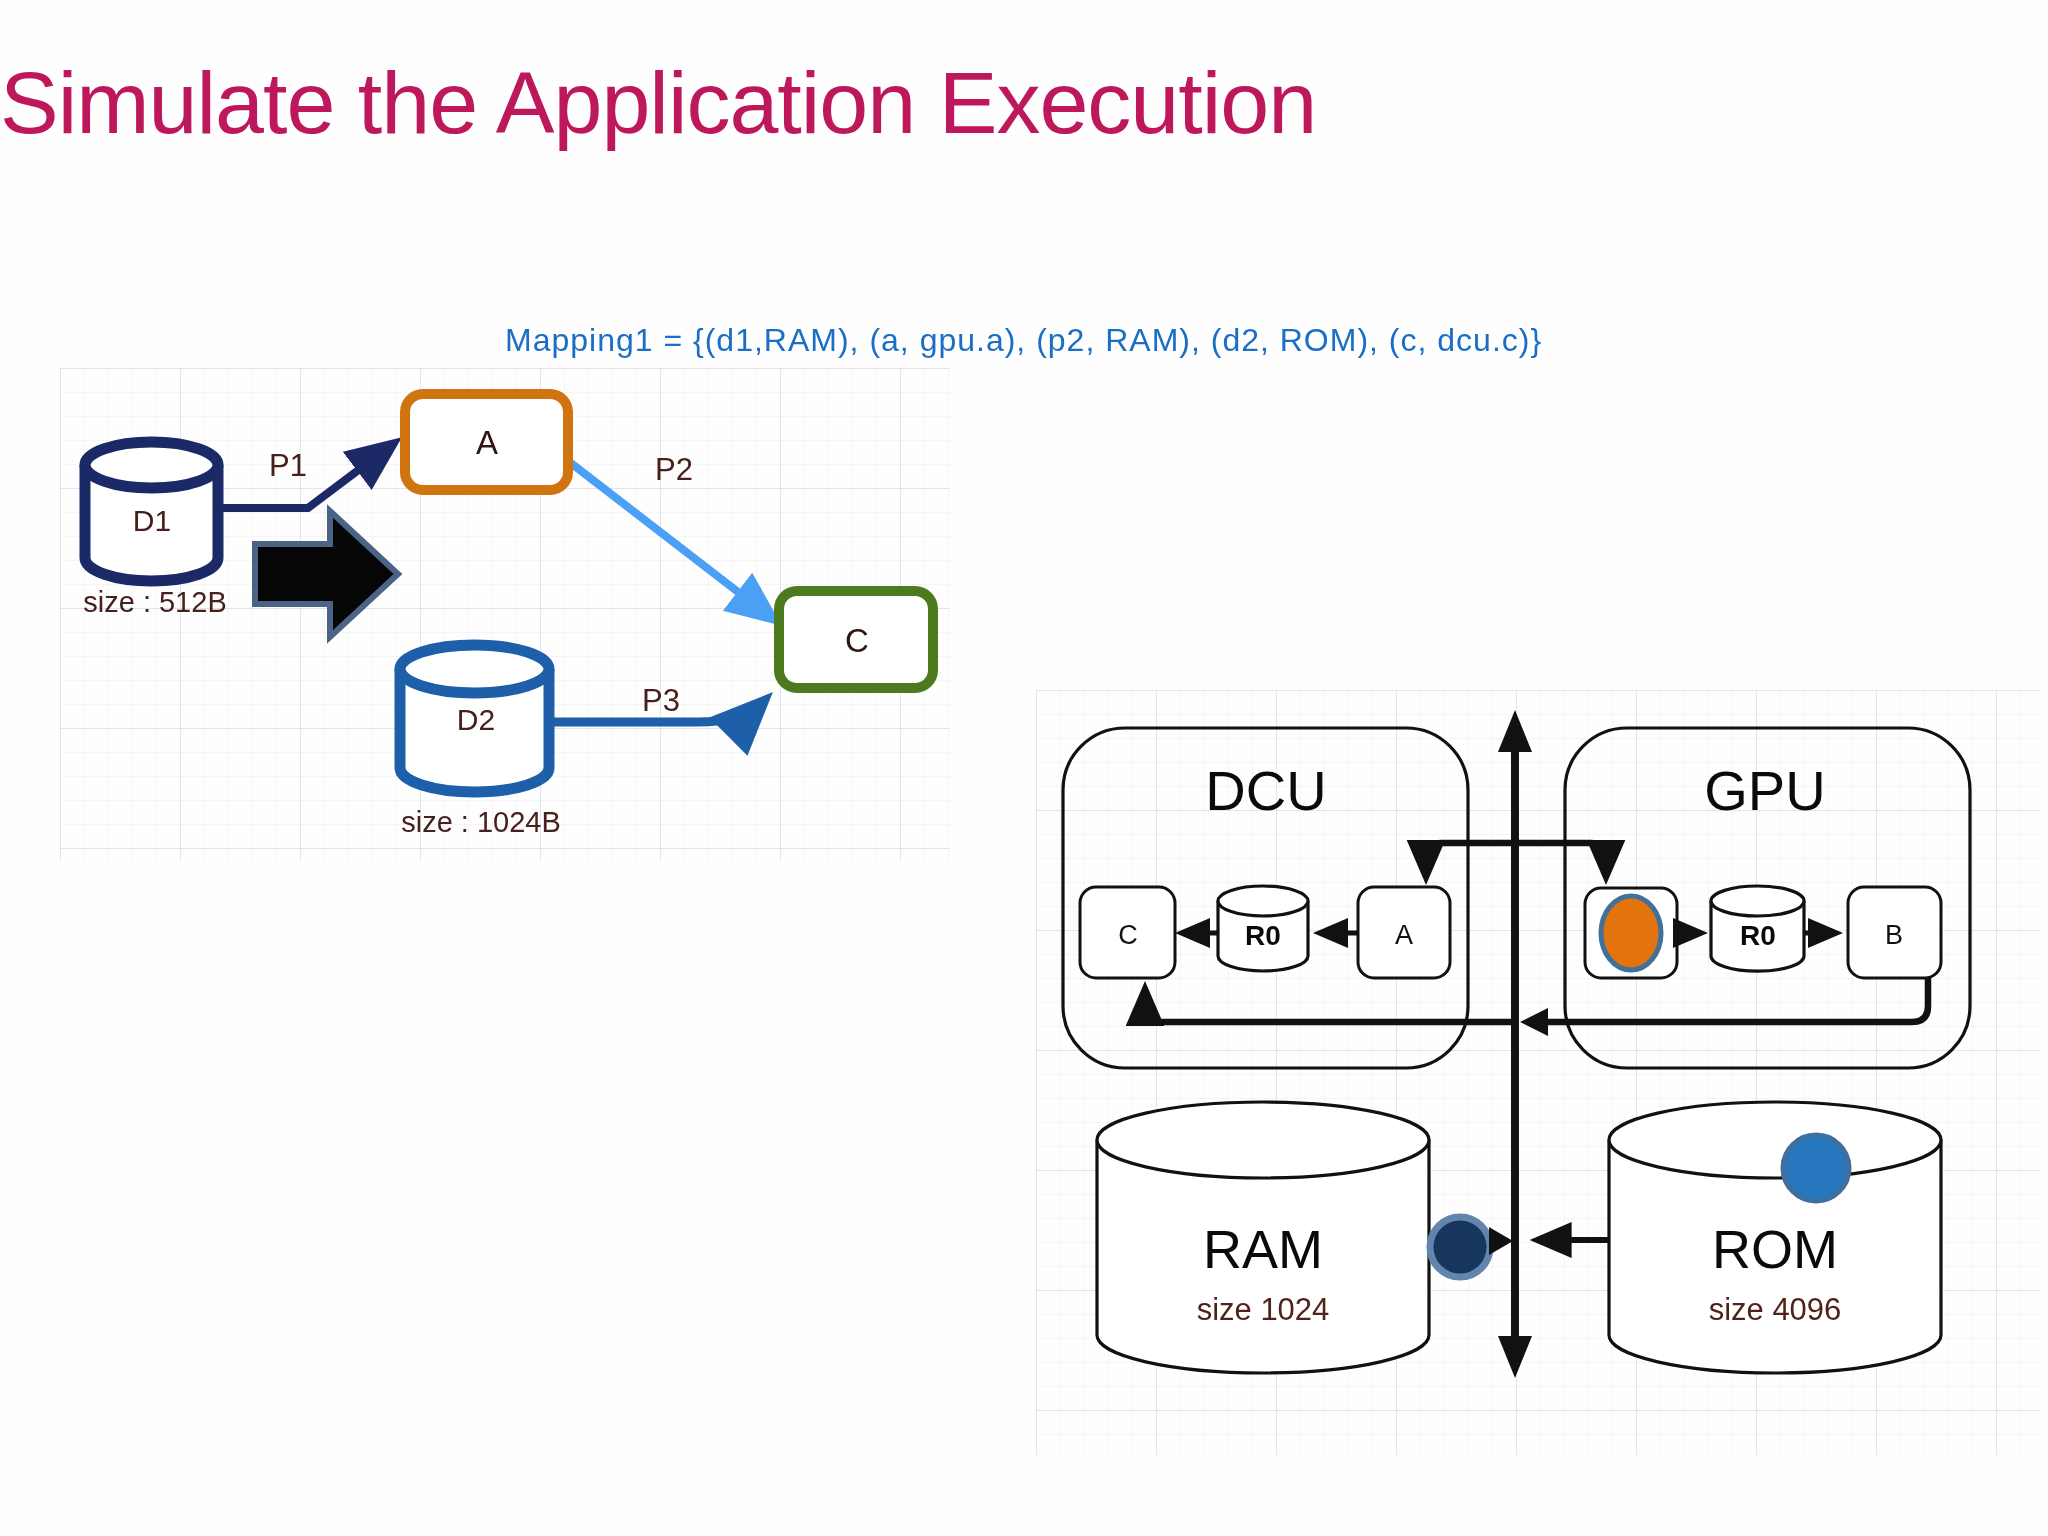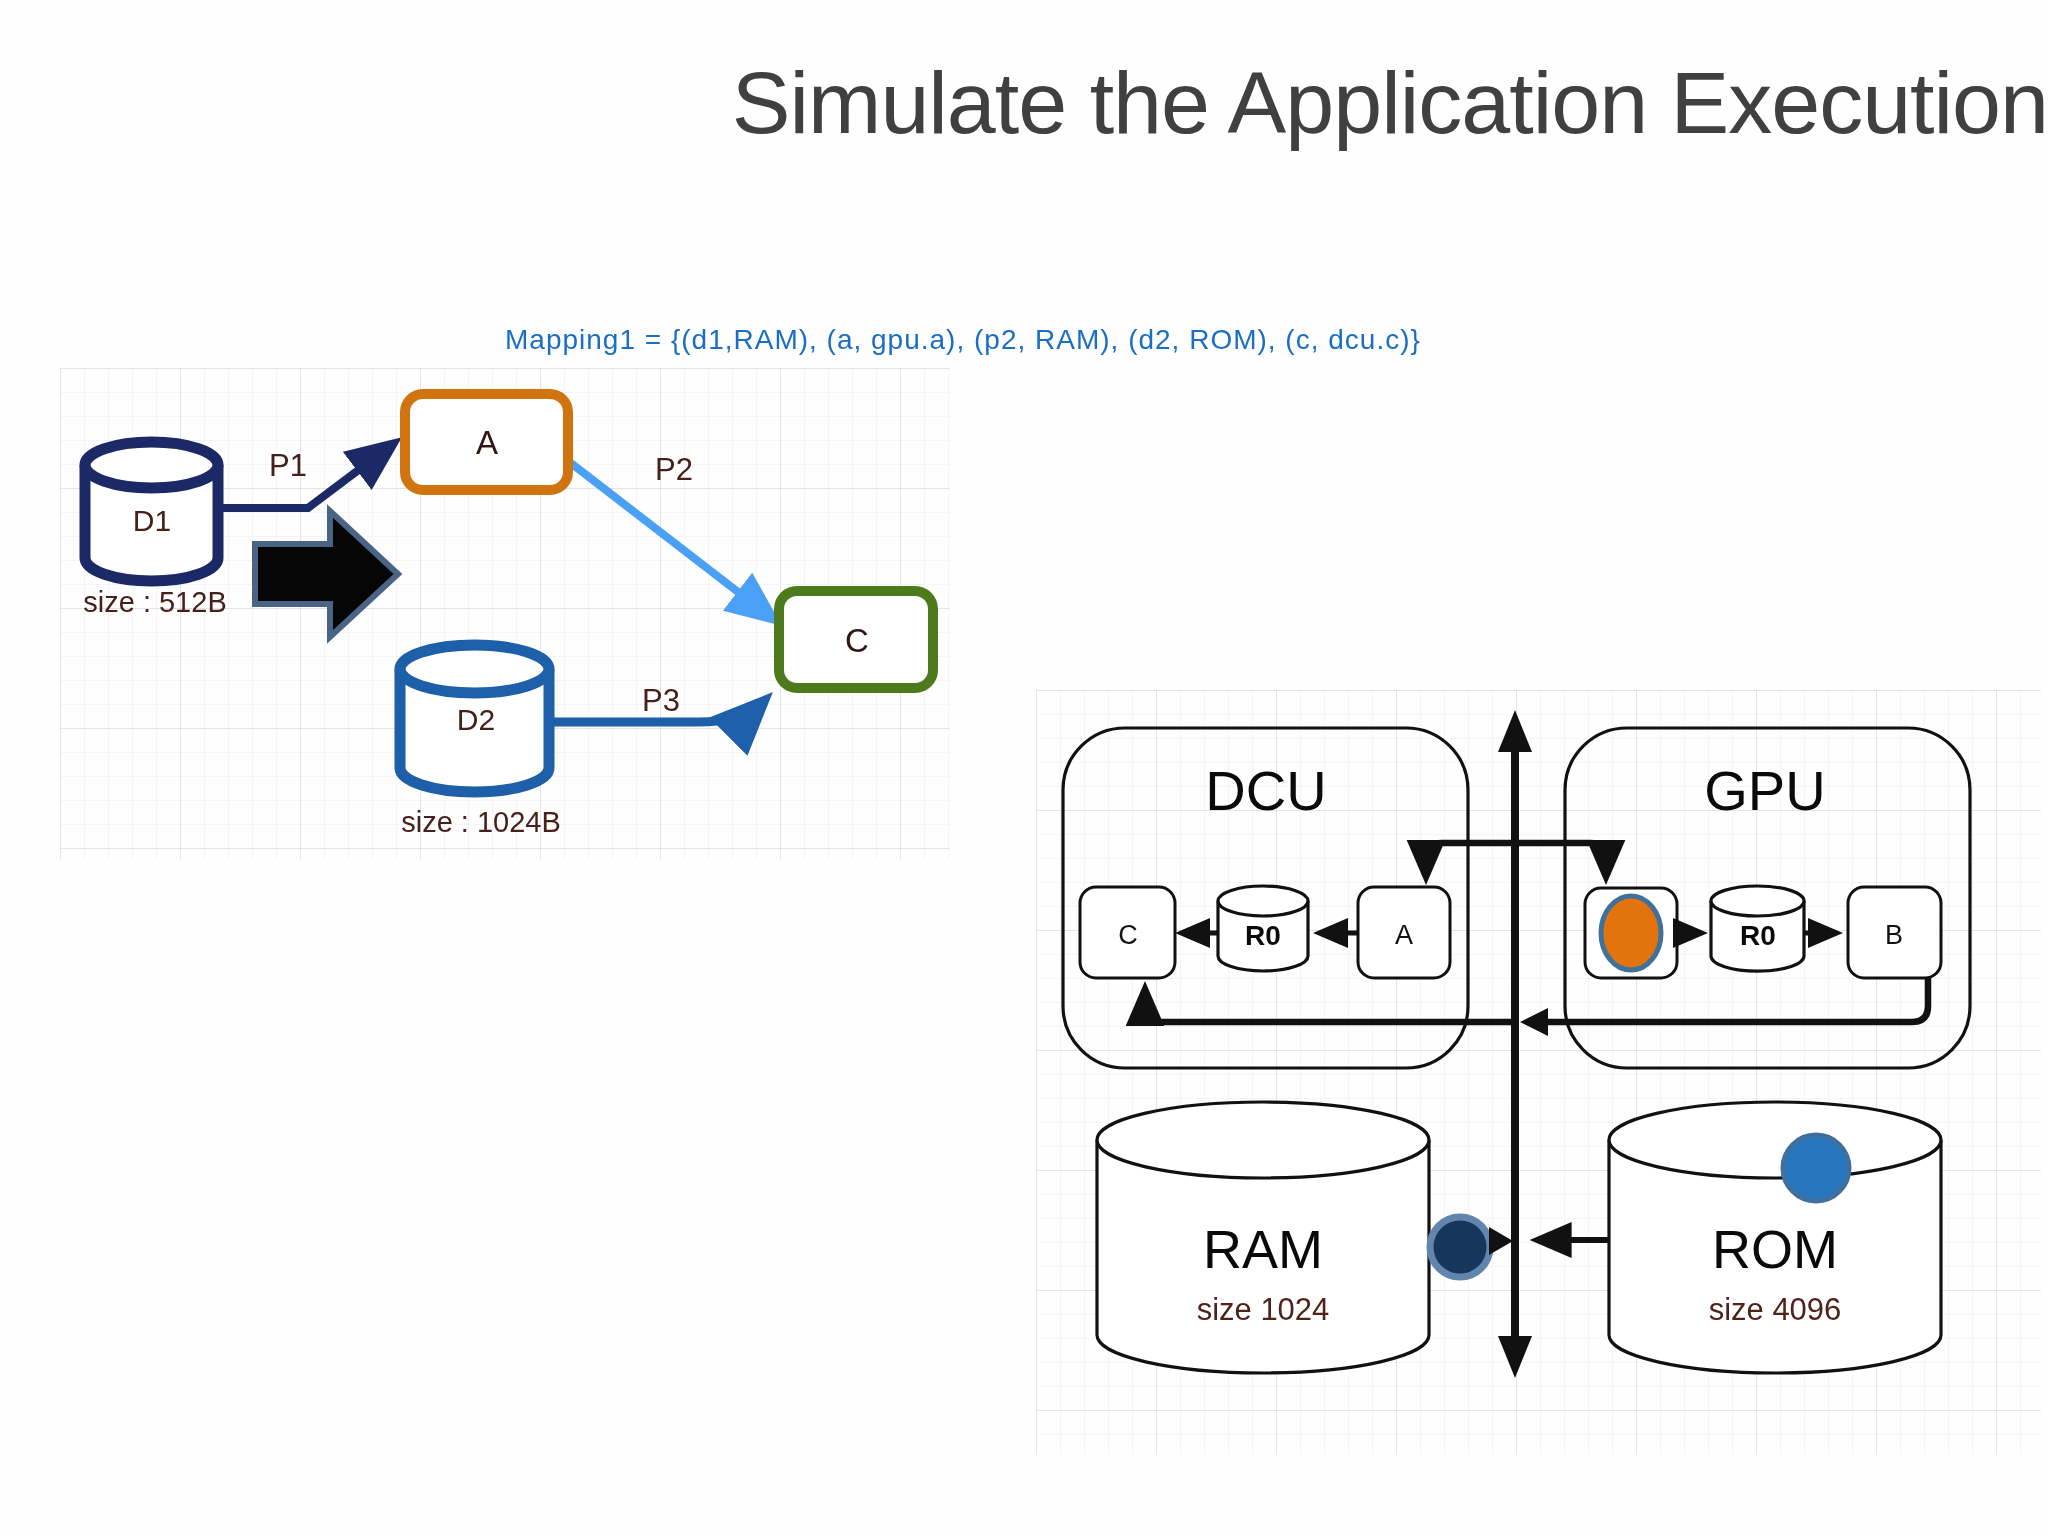--- a/index.html
+++ b/index.html
@@ -5,27 +5,27 @@
   html,body{margin:0;padding:0;background:#ffffff;}
   #slide{
     position:relative;
     width:2048px;height:1536px;
     background:#fefefe;
     font-family:"Liberation Sans", sans-serif;
     overflow:hidden;
   }
   .title{
     position:absolute;top:52px;left:0;width:2048px;
-    text-align:right;
+    text-align:left;
     font-size:88px;letter-spacing:-1px;
-    color:#404040;
+    color:#be185d;
   }
   .mapping{
     position:absolute;top:318px;left:505px;
-    font-size:28px;letter-spacing:1px;line-height:44px;
+    font-size:32px;letter-spacing:1px;line-height:44px;
     color:#1a6ec5;
     white-space:nowrap;
   }
   .panel{position:absolute;}
   svg text{user-select:none;}
 </style>
 </head>
 <body>
 
 <div id="slide">

